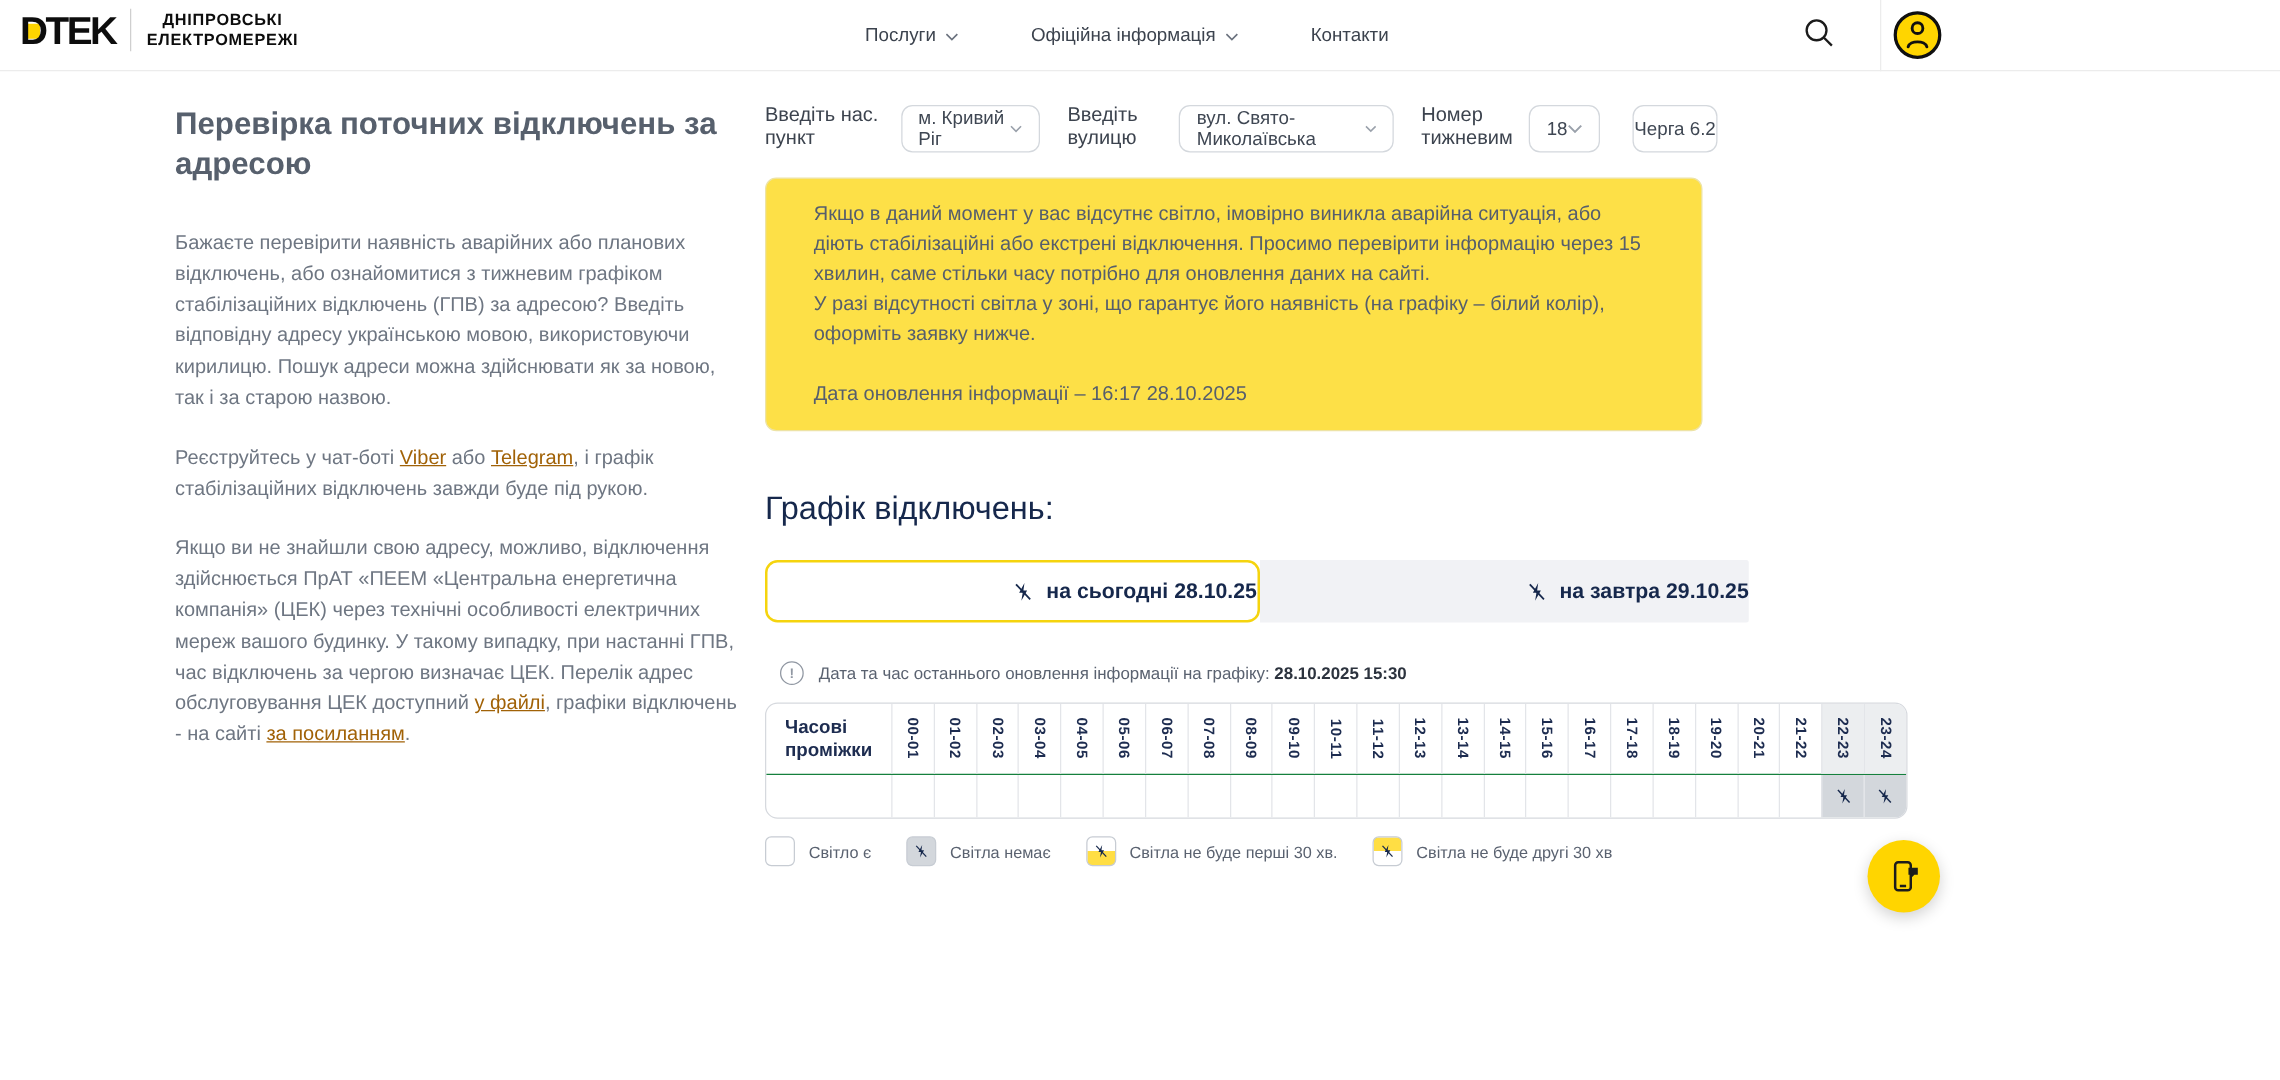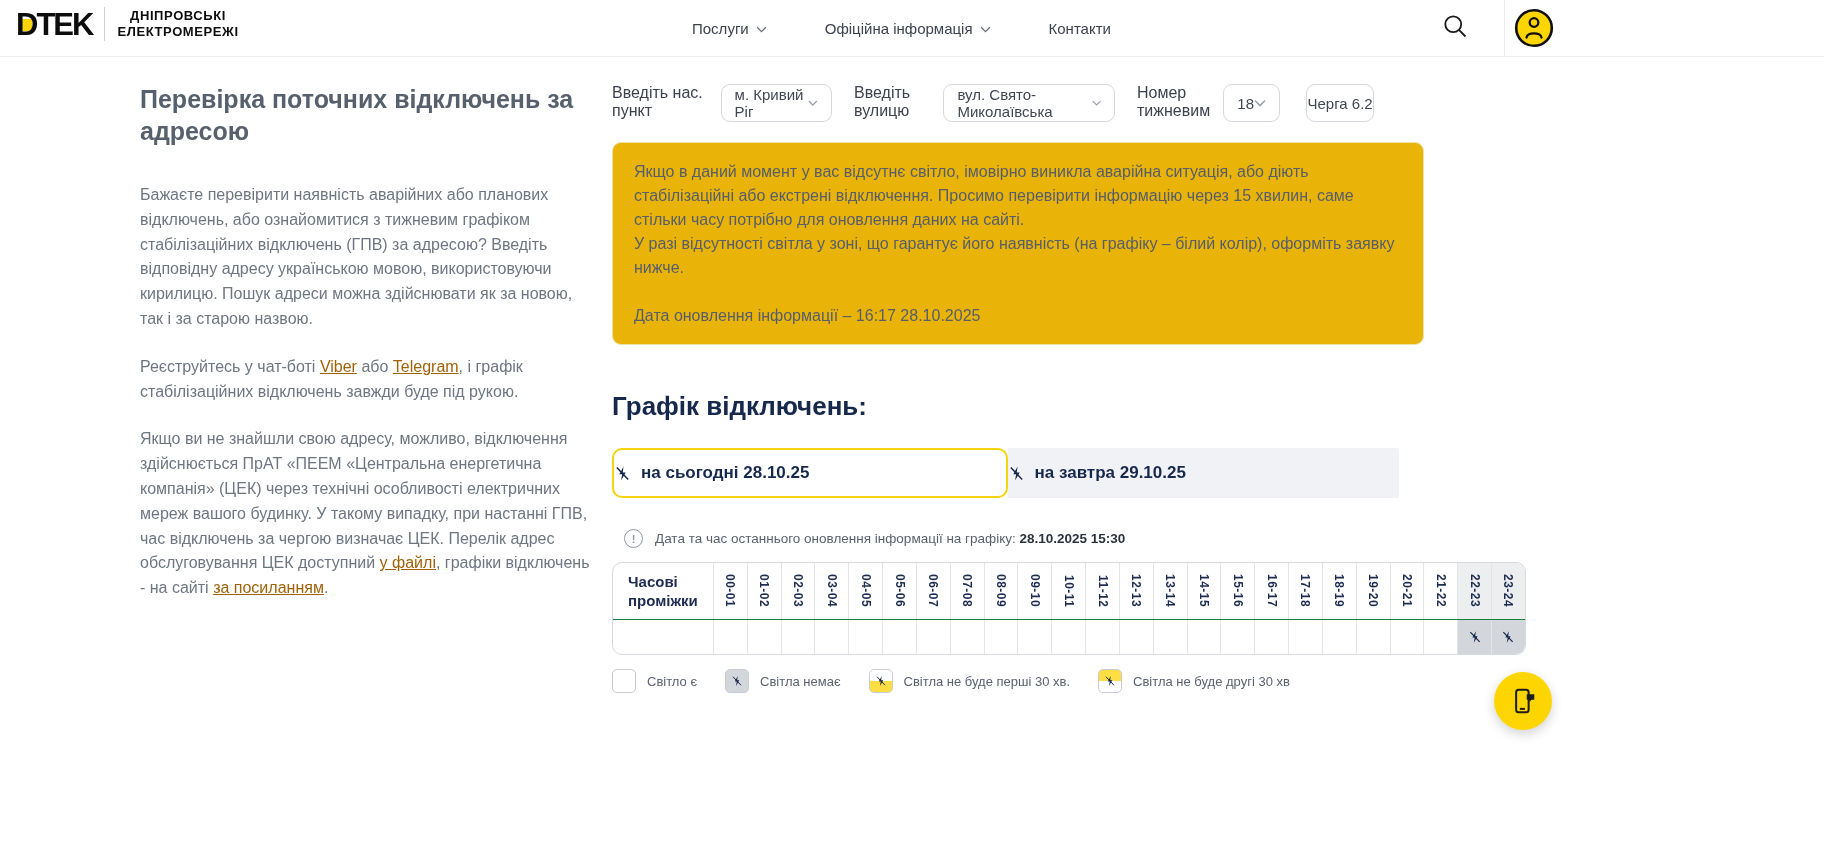--- a/index.html
+++ b/index.html
@@ -40,28 +40,28 @@
   .form-row { display:flex; gap:22px; width:787px; }
   .f-col { display:flex; flex-direction:row; }
   .f-label { font-size:16px; color:#3c434e; margin-bottom:10px; height:20px; }
   .select { height:38px; border:1px solid #d4d8dd; border-radius:9px; background:#fff;
             display:flex; align-items:center; justify-content:space-between;
             padding:0 13px; font-size:15px; color:#3f4753; cursor:pointer; }
   .badge-box { height:38px; border:1px solid #d4d8dd; border-radius:9px; background:#fff;
             display:flex; align-items:center; justify-content:center; font-size:15px; color:#3f4753; }
   .w-city{width:220px;} .w-street{width:261px;} .w-house{width:143px;} .w-queue{width:97px;}
 
-  .notice { width:812px; margin-top:20px; background:#eab308; border:1px solid #EDE3A6;
-            border-radius:9px; padding:17px 21px 16px; font-size:16px; line-height:1.5; color:#565e6c; }
+  .notice { width:750px; margin-top:20px; background:#fde047; border:1px solid #EDE3A6;
+            border-radius:9px; padding:17px 38px 16px; font-size:16px; line-height:1.5; color:#565e6c; }
   .notice .upd { margin-top:24px; }
 
-  .sched-title { margin-top:46px; font-size:26px; font-weight:700; color:#16284C; }
+  .sched-title { margin-top:46px; font-size:26px; font-weight:400; color:#16284C; }
 
   .tabs { display:flex; width:787px; margin-top:26px; height:50px; }
-  .tab { flex:1; display:flex; align-items:center; justify-content:flex-start; gap:10px;
+  .tab { flex:1; display:flex; align-items:center; justify-content:flex-end; gap:10px;
          font-size:17px; font-weight:700; color:#16284C; cursor:pointer; }
   .tab.active { background:#fff; border:2px solid #F5D40E; border-radius:10px; }
   .tab.inactive { background:#f1f2f5; border-radius:0 2px 2px 0; }
   .bolt-ic { color:#16284C; }
 
   .sched-info { display:flex; align-items:center; gap:12px; margin-top:31px; margin-left:12px;
                 font-size:13.5px; color:#5a6270; }
   .info-ic { width:19px; height:19px; border:1.5px solid #9097a2; border-radius:50%;
              display:flex; align-items:center; justify-content:center;
              font-size:11px; font-weight:700; color:#9097a2; flex:0 0 auto; }

